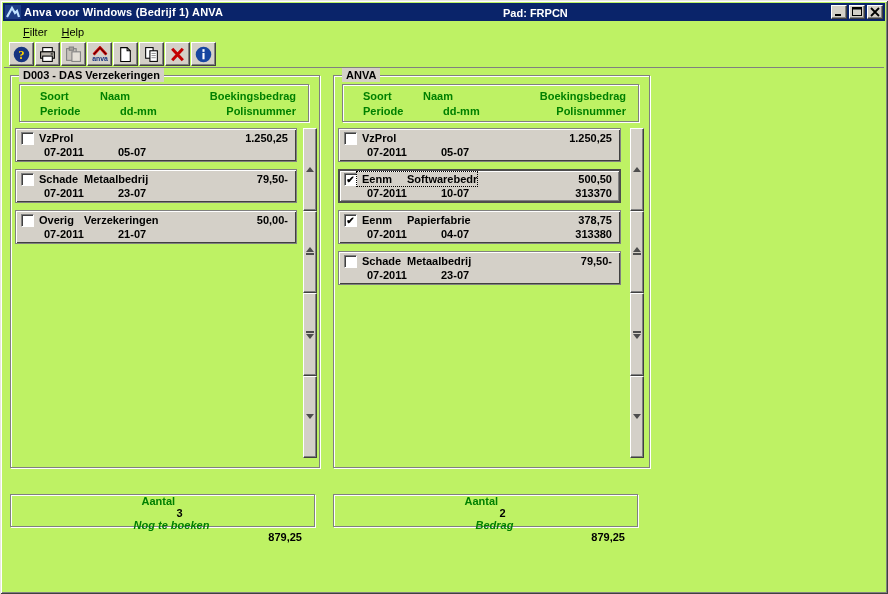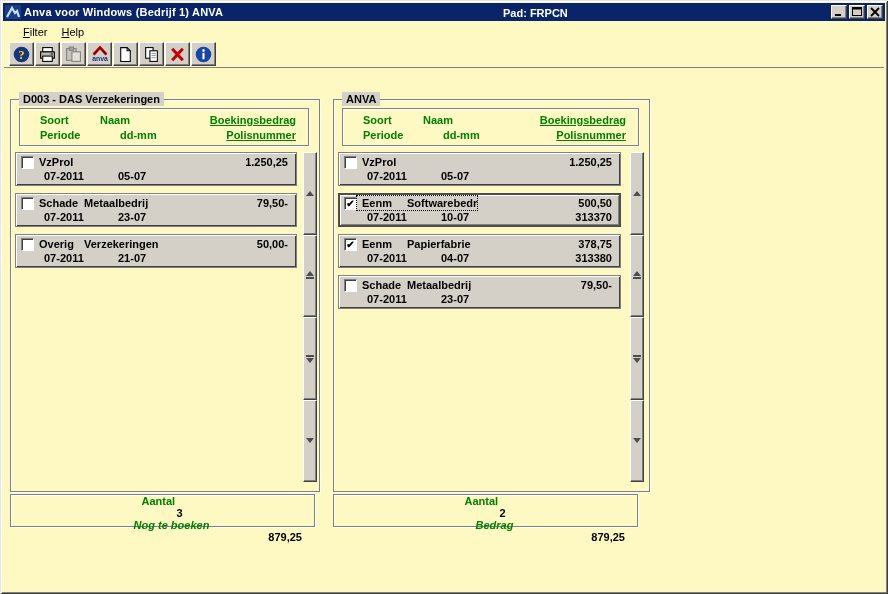--- a/index.html
+++ b/index.html
@@ -3,21 +3,21 @@
 <meta charset="utf-8">
 <style>
   * { margin:0; padding:0; box-sizing:border-box; }
   html,body { width:888px; height:594px; overflow:hidden; }
   body {
     font-family:"Liberation Sans", sans-serif;
     font-size:11px; font-weight:bold; color:#000;
     background:#404040;
   }
   .window {
-    position:absolute; inset:0; background:#fef9c3;
+    position:absolute; inset:0; background:#bef264;
     box-shadow: inset 1px 1px 0 #e9e7e1, inset -1px -1px 0 #404040,
                 inset 2px 2px 0 #fff,    inset -2px -2px 0 #808080;
   }
   
   .titlebar {
     position:absolute; left:3px; top:3px; right:3px; height:18px;
     background:#0a246a; color:#fff; display:flex; align-items:center;
   }
   .app-icon { width:16px; height:14px; margin:0 3px 0 2px; display:block; }
   .title-text { white-space:nowrap; letter-spacing:.2px; }
@@ -46,39 +46,38 @@
     width:25px; height:24px; background:#d4d0c8;
     border:1px solid; border-color:#fff #404040 #404040 #fff;
     box-shadow: inset -1px -1px 0 #808080;
     display:flex; align-items:center; justify-content:center; margin-right:1px;
   }
   
   .groupbox {
     position:absolute; top:75px; height:393px;
     border:1px solid #808080;
     box-shadow: 1px 1px 0 #fff, inset 1px 1px 0 #fff;
-    margin-top: 24px;
   }
   .gb-left  { left:10px;  width:310px; }
   .gb-right { left:333px; width:317px; }
   .gb-label {
     position:absolute; top:-8px; left:8px; background:#d4d0c8;
     padding:0 4px; line-height:14px; white-space:nowrap;
   }
   .gb-header {
     position:absolute; left:8px; right:10px; top:8px; height:38px;
     border:1px solid #808080;
     box-shadow: 1px 1px 0 #fff, inset 1px 1px 0 #fff;
     color:#008000; padding:4px 12px 0 20px;
   }
   .hrow { display:flex; line-height:15px; }
   .h-soort { width:40px; }
   .h-naam  { margin-left:20px; }
   .h-periode { width:80px; }
-  .h-right { margin-left:auto;text-decoration:underline; }
+  .h-right { margin-left:auto; }
   
   .list { position:absolute; left:4px; top:52px; }
   .gb-left  .list { right:22px; }
   .gb-right .list { right:28px; }
   .item {
     height:34px; margin-bottom:7px; background:#d4d0c8;
     border:1px solid #808080;
     box-shadow: inset 1px 1px 0 #fff, inset -1px -1px 0 #404040;
     padding:2px 8px 0 5px;
   }

